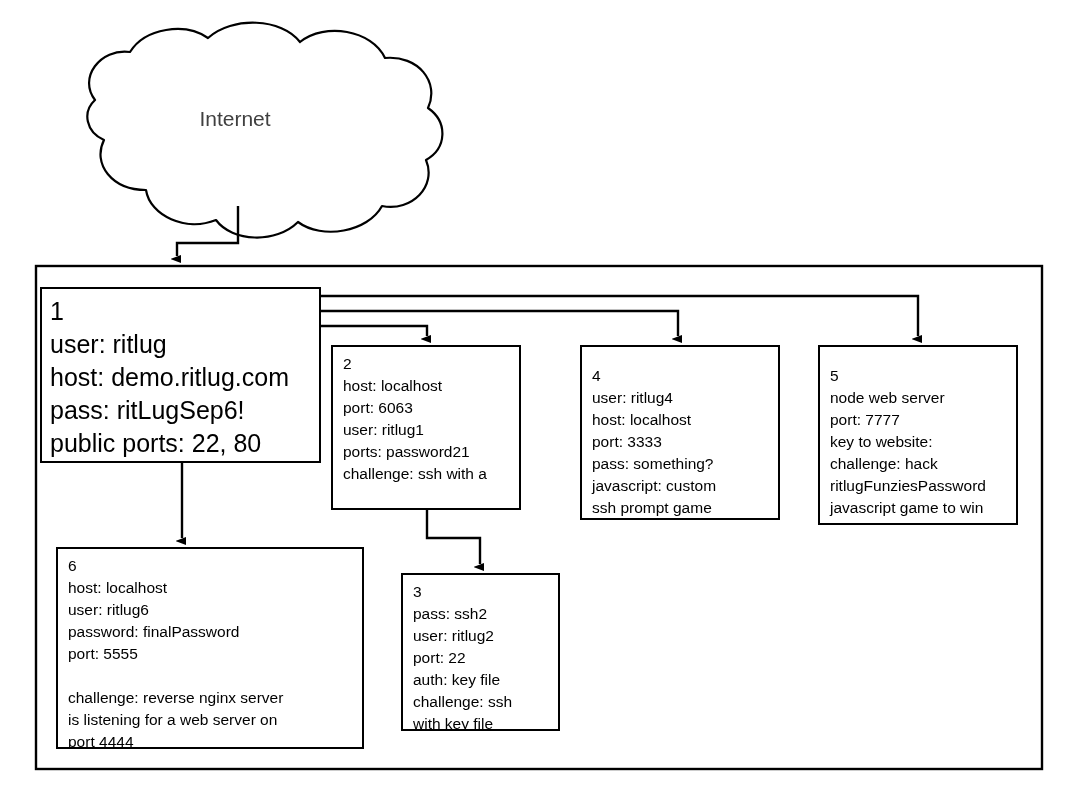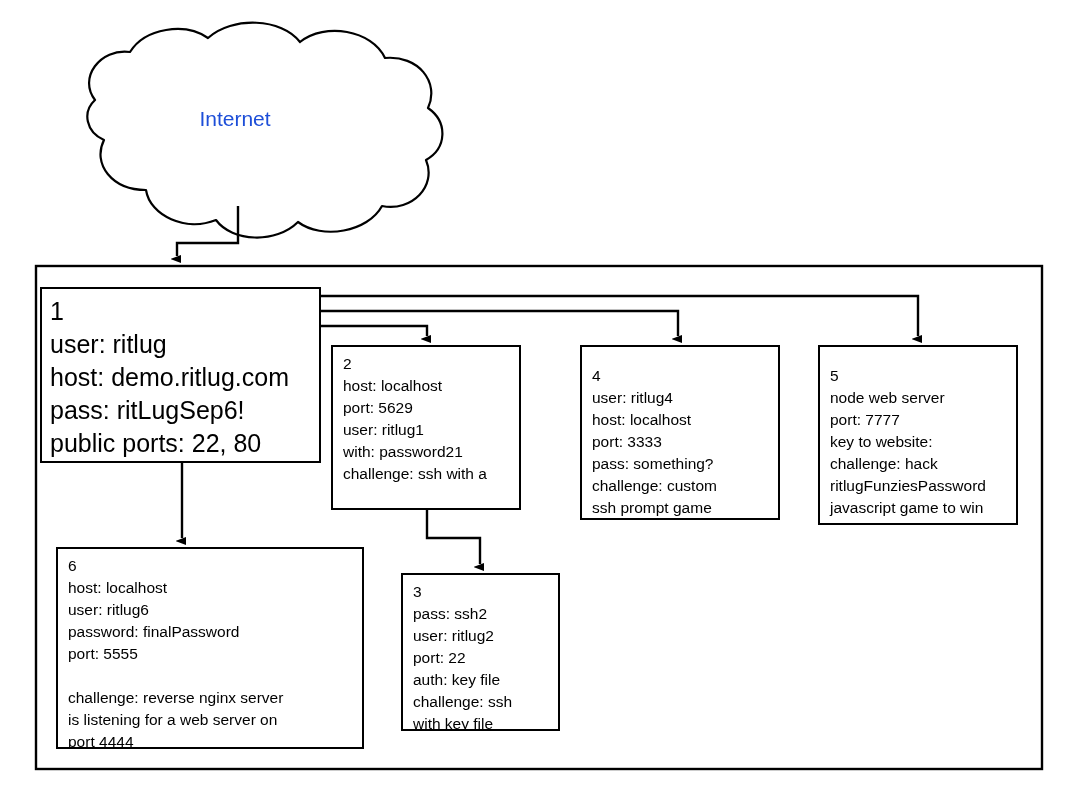--- a/index.html
+++ b/index.html
@@ -28,21 +28,21 @@
     pointer-events: none;
   }
   .cloud-label {
     position: absolute;
     left: 150px;
     top: 106px;
     width: 170px;
     text-align: center;
     font-size: 21px;
     line-height: 26px;
-    color: #1d4ed8;
+    color: #404040;
     white-space: nowrap;
   }
   .node-box {
     position: absolute;
     box-sizing: border-box;
     border: 2px solid #000000;
     background: #ffffff;
     color: #000000;
     overflow: hidden;
   }
@@ -173,23 +173,23 @@
       <li>host: demo.ritlug.com</li>
       <li>pass: ritLugSep6!</li>
       <li>public ports: 22, 80</li>
     </ul>
   </div>
 
   <div id="box-2" class="node-box">
     <ul class="node-lines">
       <li>2</li>
       <li>host: localhost</li>
-      <li>port: 5629</li>
+      <li>port: 6063</li>
       <li>user: ritlug1</li>
-      <li>with: password21</li>
+      <li>ports: password21</li>
       <li>challenge: ssh with a</li>
     </ul>
   </div>
 
   <div id="box-3" class="node-box">
     <ul class="node-lines">
       <li>3</li>
       <li>pass: ssh2</li>
       <li>user: ritlug2</li>
       <li>port: 22</li>
@@ -199,21 +199,21 @@
     </ul>
   </div>
 
   <div id="box-4" class="node-box">
     <ul class="node-lines">
       <li>4</li>
       <li>user: ritlug4</li>
       <li>host: localhost</li>
       <li>port: 3333</li>
       <li>pass: something?</li>
-      <li>challenge: custom</li>
+      <li>javascript: custom</li>
       <li>ssh prompt game</li>
     </ul>
   </div>
 
   <div id="box-5" class="node-box">
     <ul class="node-lines">
       <li>5</li>
       <li>node web server</li>
       <li>port: 7777</li>
       <li>key to website:</li>

